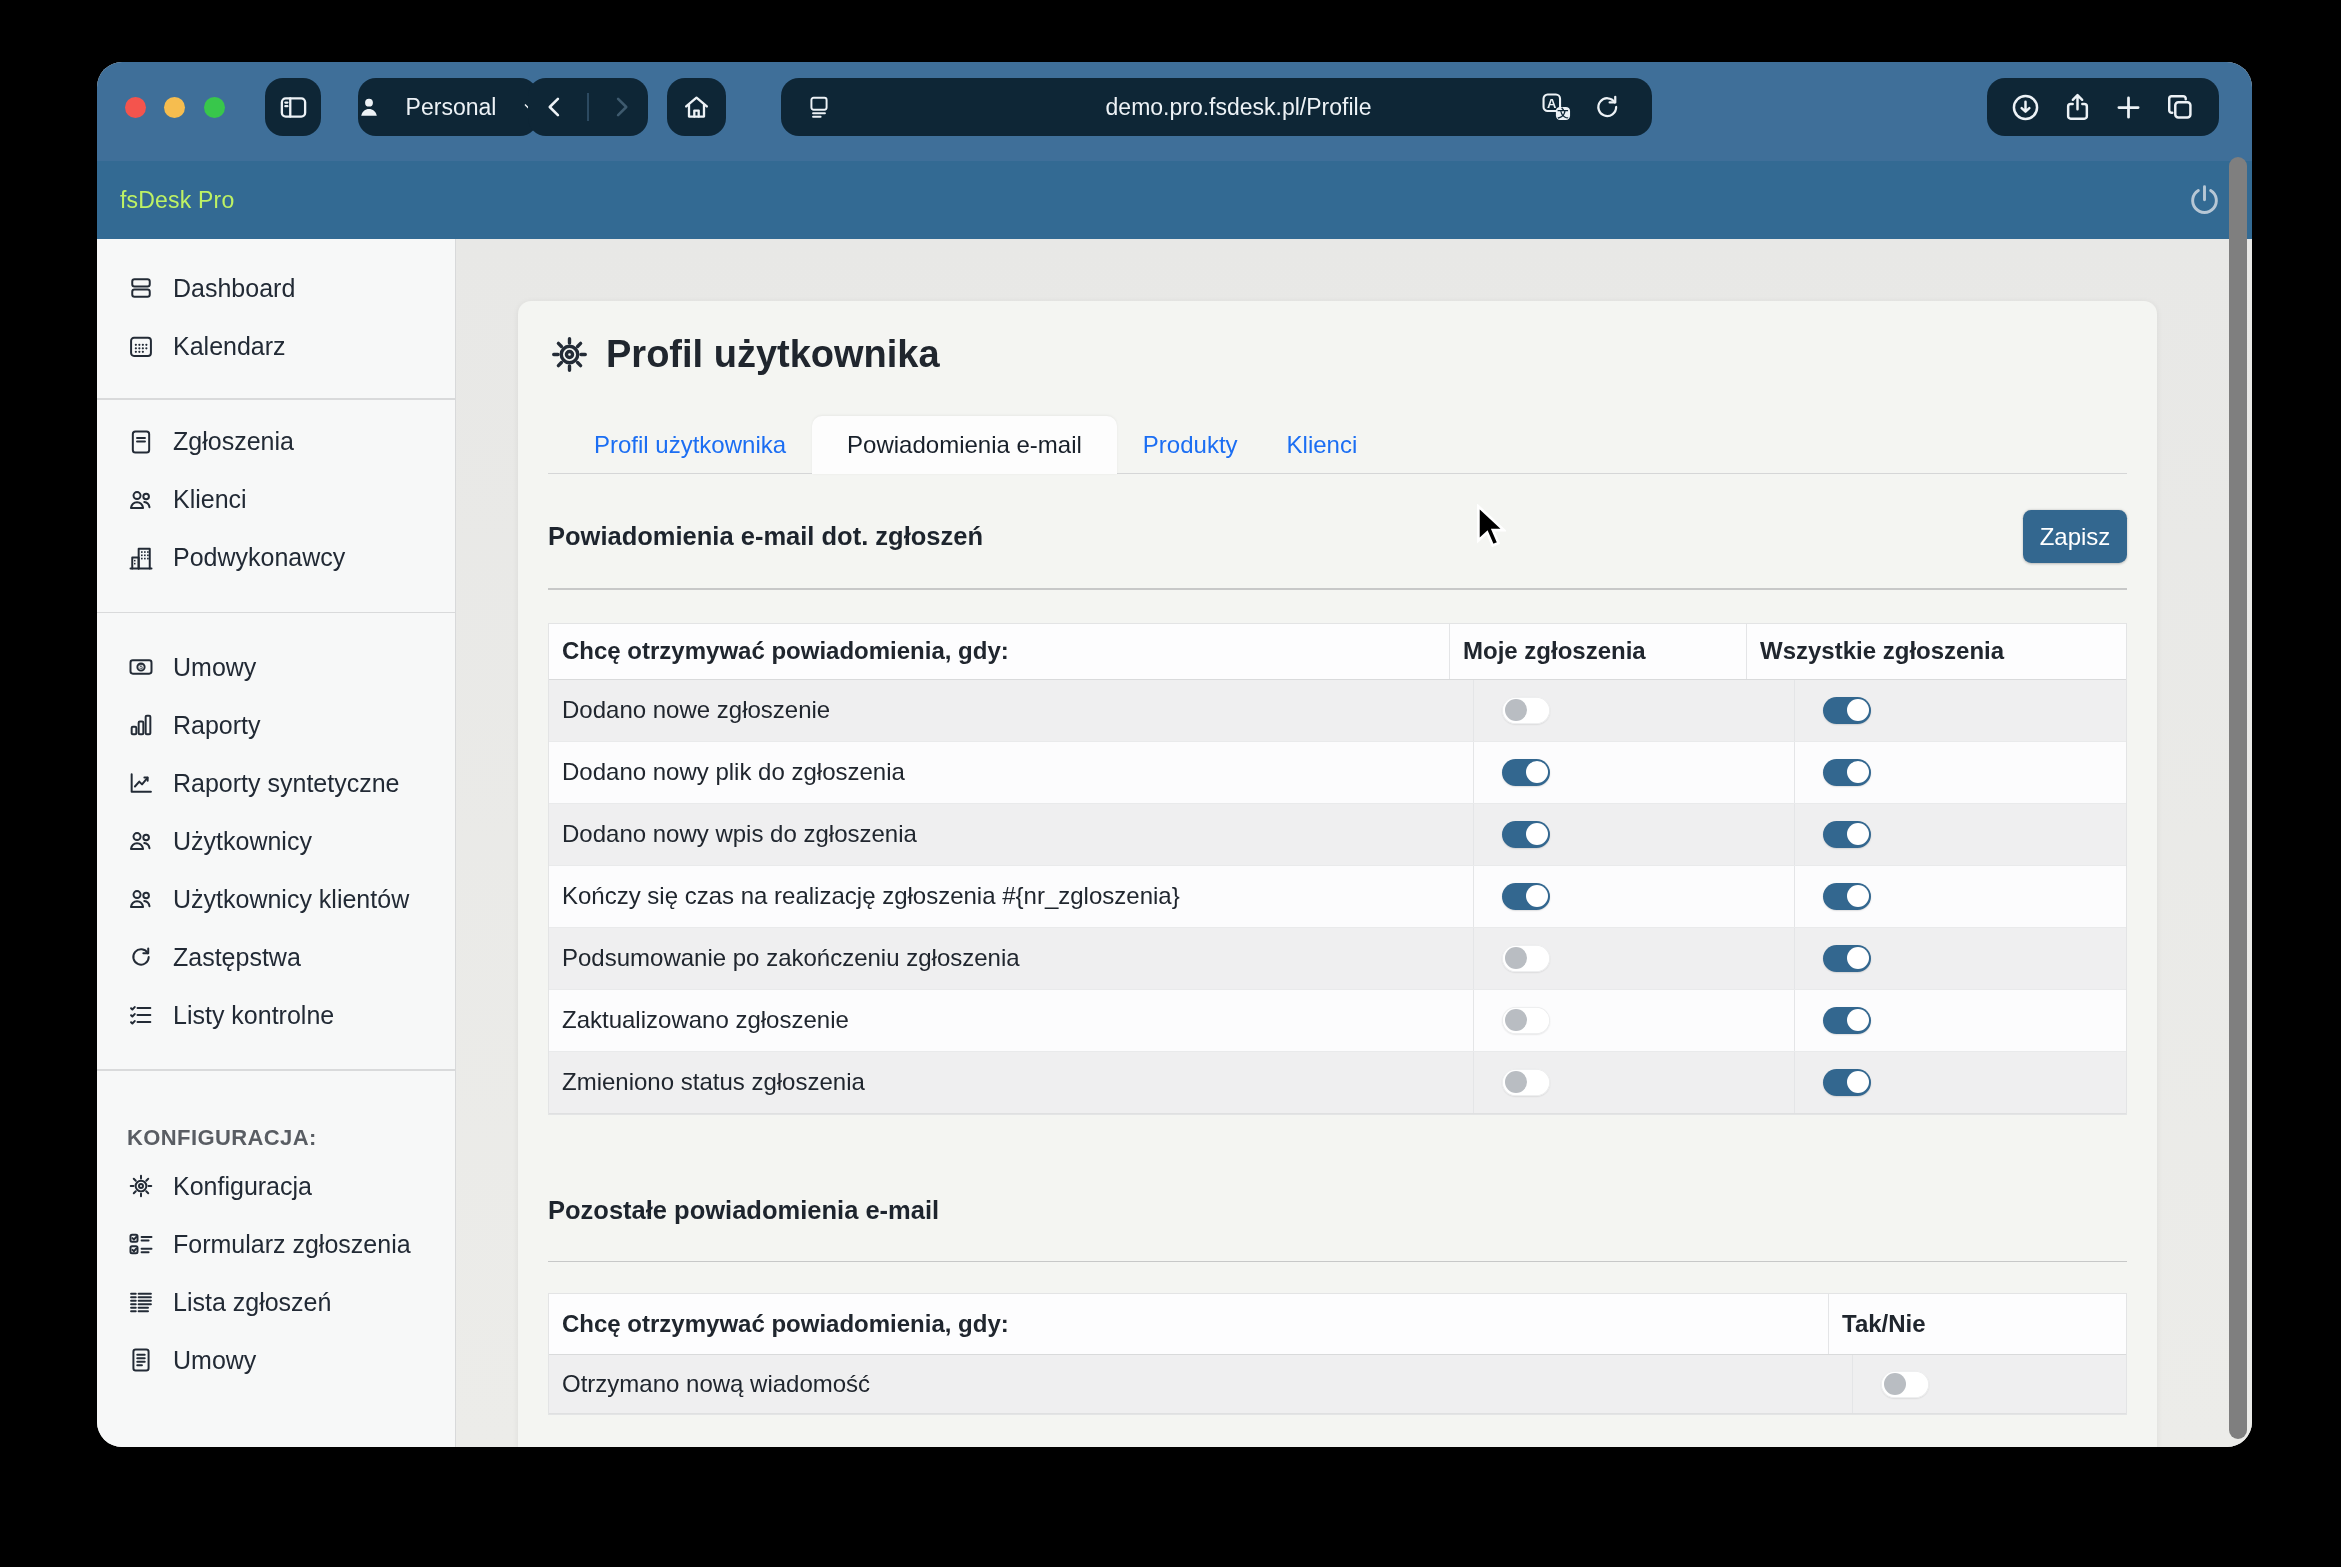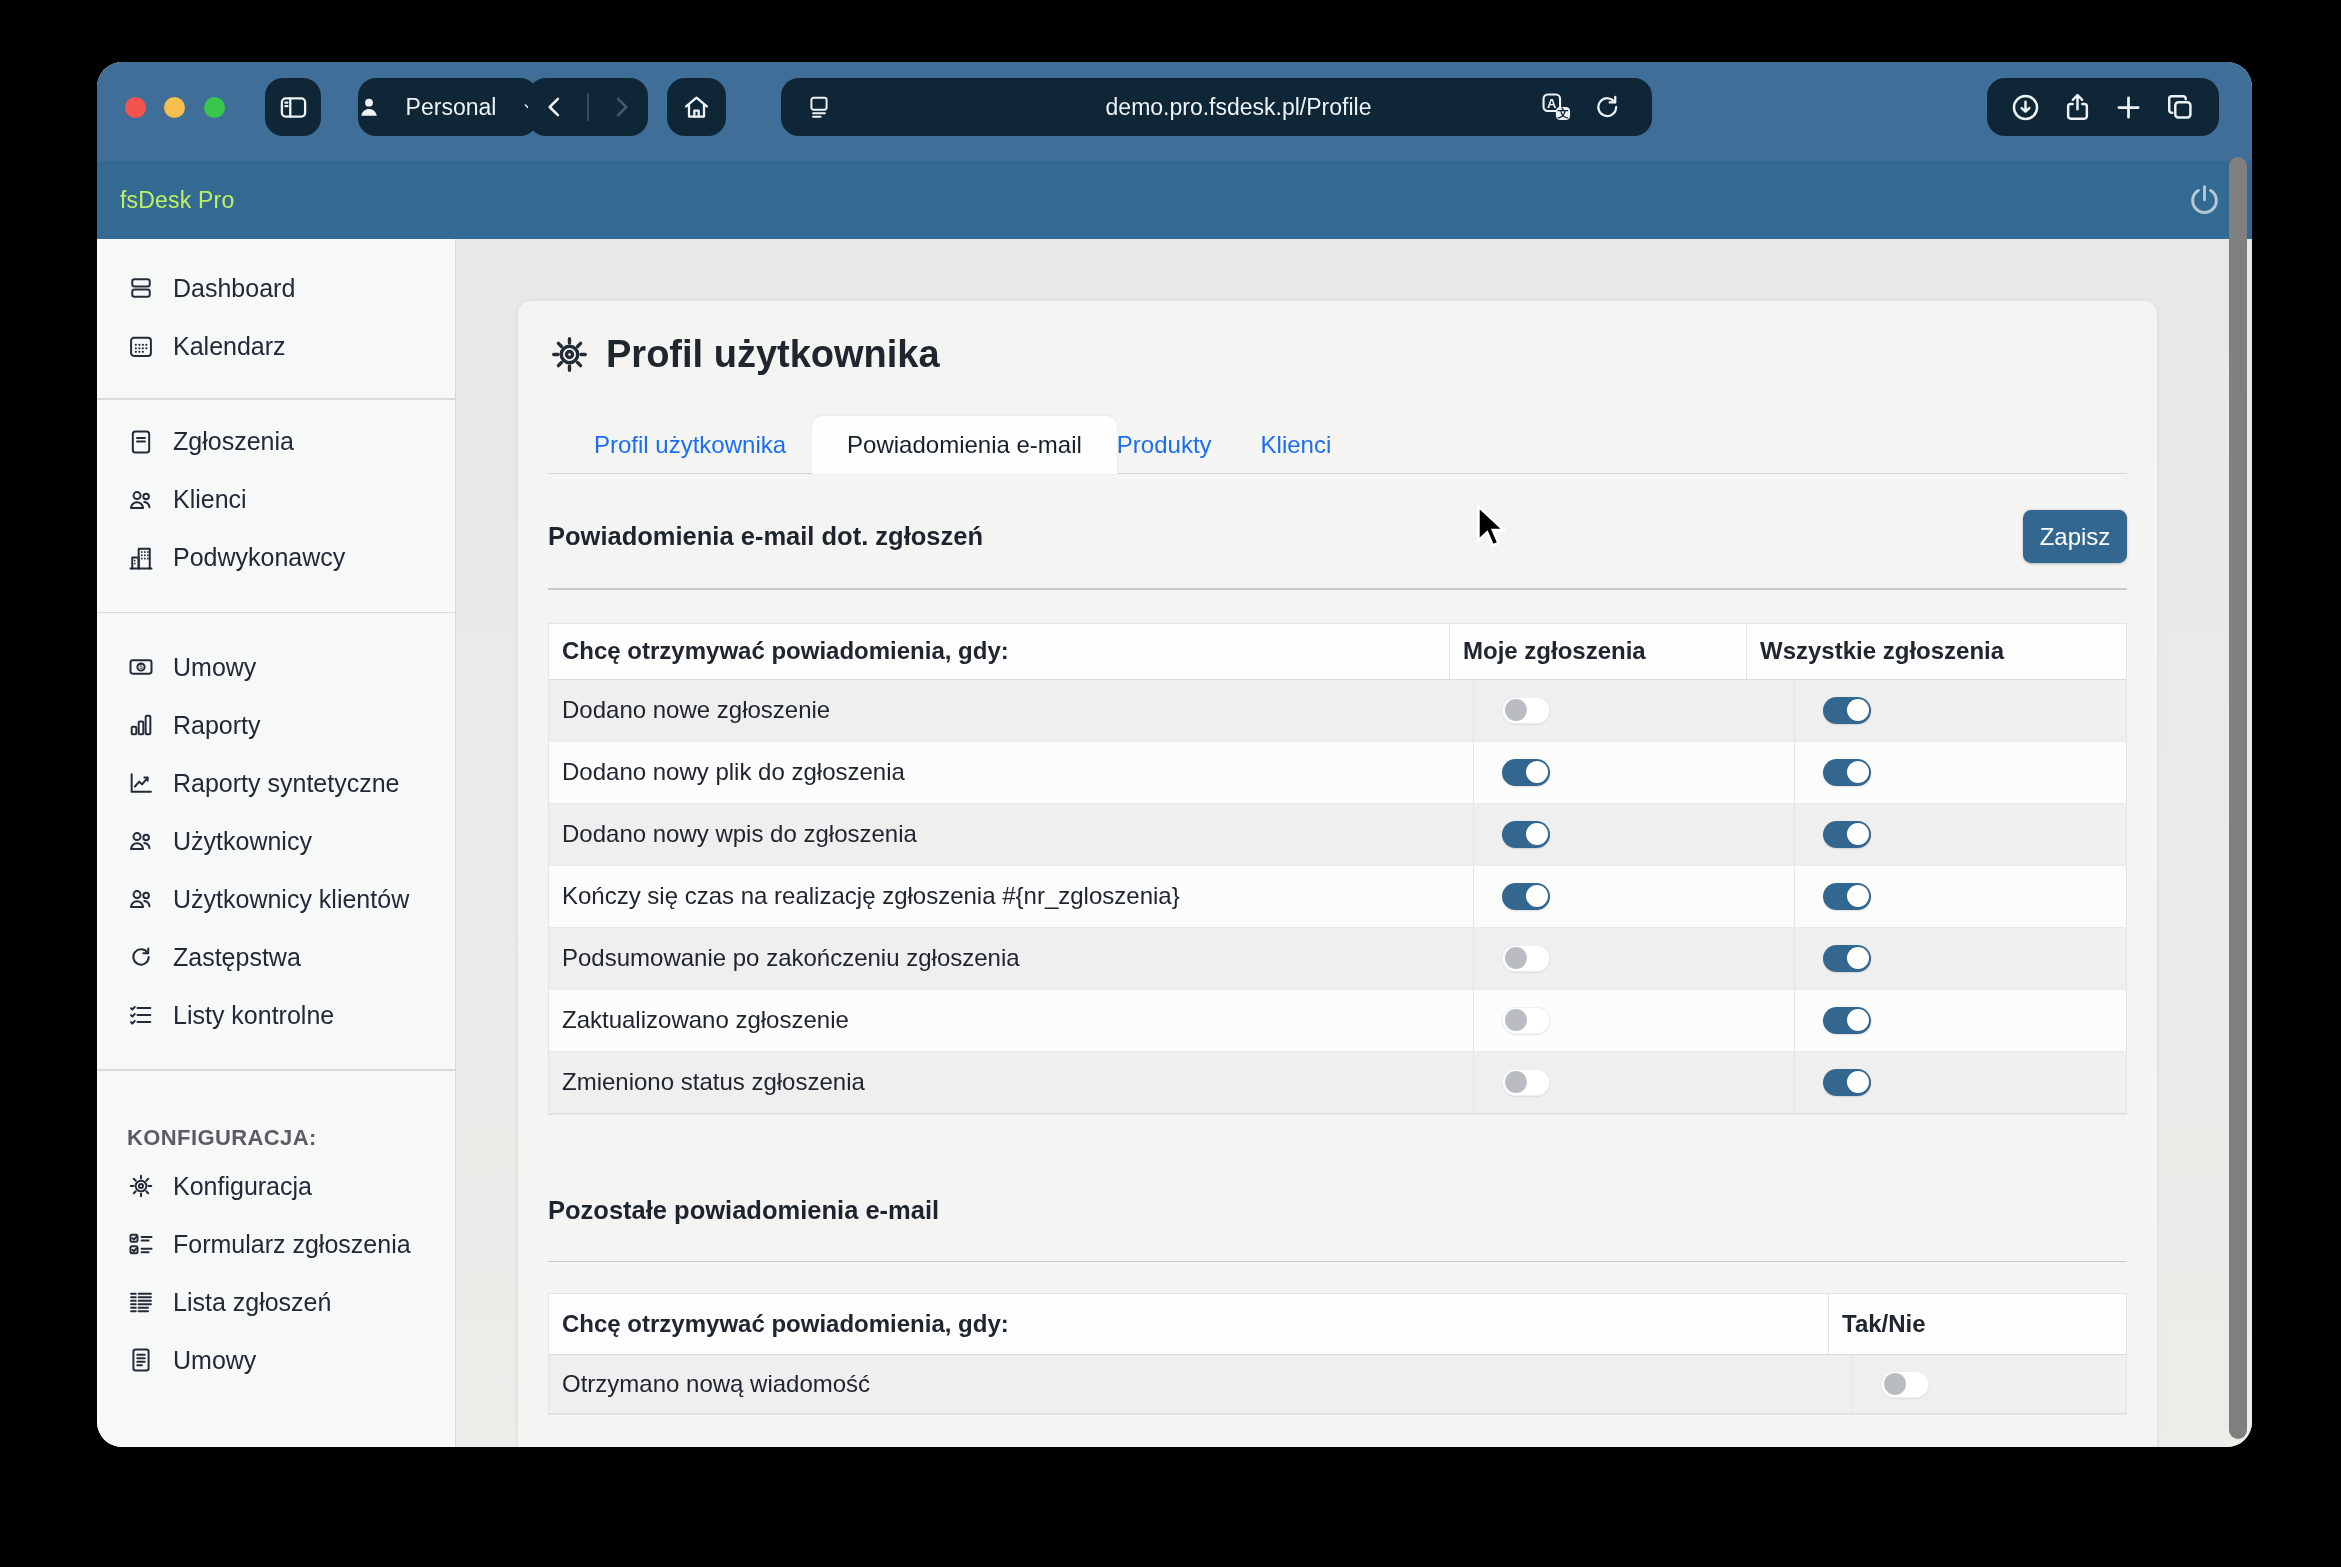--- a/index.html
+++ b/index.html
@@ -57,21 +57,21 @@
           background:#f4f5f2; border-radius:13px 13px 0 0; box-shadow:0 1.6px 6.6px rgba(0,0,0,.07);
           padding:0 30px; }
   #card-title { margin-top:30px; height:46px; display:flex; align-items:center; gap:15px;
                 font-size:38px; font-weight:bold; color:#20262e; }
   #tabs { margin-top:39px; height:58px; display:flex; align-items:center;
           border-bottom:1.6px solid #d5d6d7; padding-left:46px; }
   .tab { font-size:24px; color:#1b6ef3; white-space:nowrap; cursor:pointer; }
   .tab.active { color:#18202a; background:#fdfdfd; height:58px; display:flex; align-items:center;
                 padding:12px 35px; border-radius:10px 10px 0 0; margin-bottom:-1.6px;
                 box-shadow:0 -0.8px 2.5px rgba(0,0,0,.05); }
-  #tab-1 { margin-left:26px; } #tab-2 { } #tab-3 { margin-left:49px; }
+  #tab-1 { margin-left:26px; } #tab-2 { margin-left:26px; } #tab-3 { margin-left:49px; }
 
   #section1-row { margin-top:36px; height:53px; display:flex; align-items:center; justify-content:space-between; }
   .section-heading { font-size:25.5px; font-weight:bold; color:#1d242d; }
   #save-btn { width:104px; height:53px; background:#33678f; color:#fff; font-size:24px;
               border:none; border-radius:8.2px; cursor:pointer; box-shadow:0 0.8px 2.5px rgba(0,0,0,.25); }
   .wide-div { margin-top:25px; height:1.6px; background:#c7c8c8; }
 
   
   .ntable { margin-top:33px; border:0.8px solid #e3e4e5; background:#fcfcfd; }
   .trow { display:grid; }

